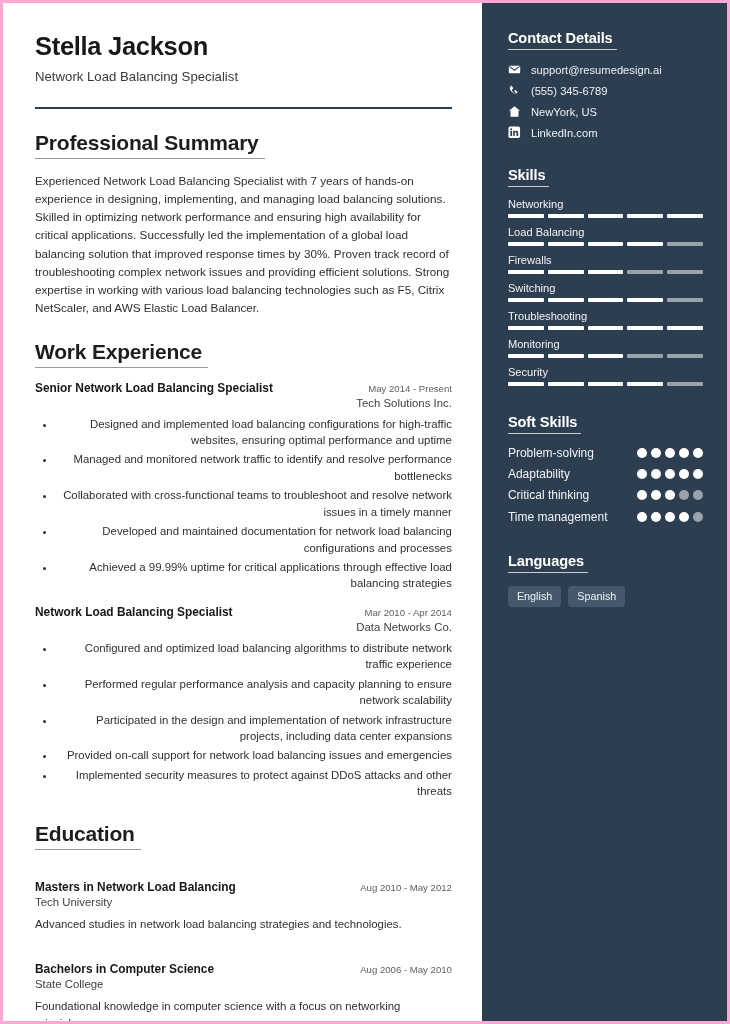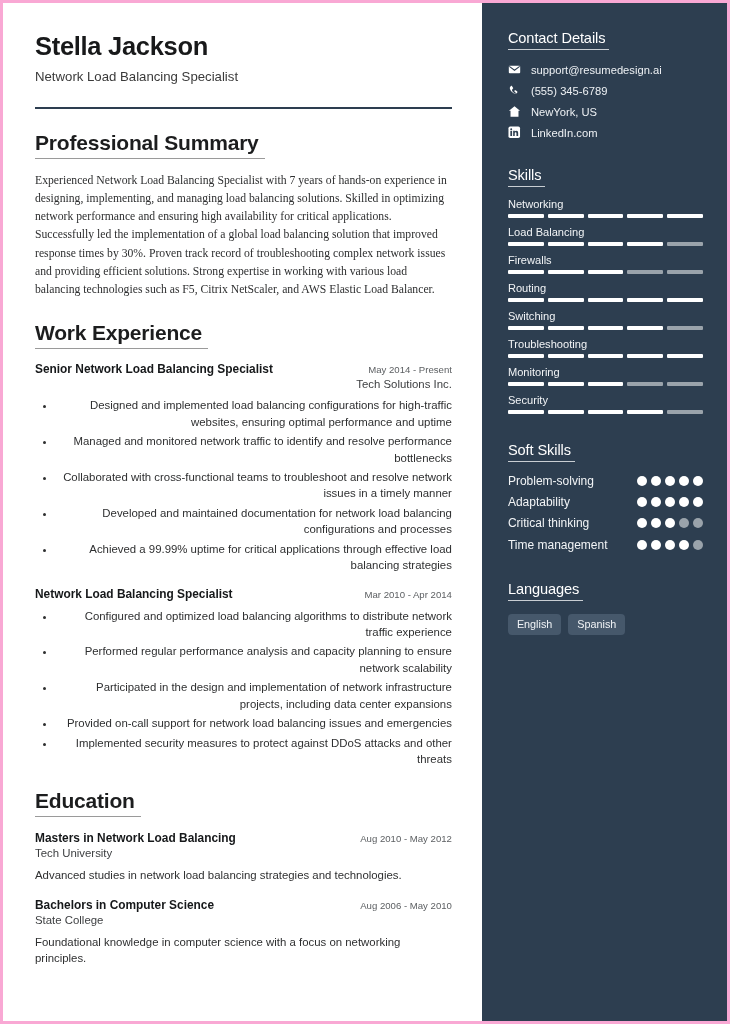--- a/index.html
+++ b/index.html
@@ -51,21 +51,20 @@
     padding-bottom: 3px;
     border-bottom: 1.4px solid #9a9a9a;
     padding-right: 6px;
   }
   .summary {
     margin-top: 13px;
     font-size: 11.7px;
     line-height: 1.56;
     color: #2e2f30;
     text-align: left;
-    font-family: Liberation Serif, serif;
   }
   .entry { margin-top: 13px; text-align: right; }
   .entry-head {
     display: flex;
     justify-content: space-between;
     align-items: baseline;
     gap: 10px;
   }
   .entry-role {
     font-size: 11.9px;
@@ -93,33 +92,33 @@
     color: #2e2f30;
     margin-bottom: 3px;
   }
   ul.bullets li::marker { color: #2e2f30; }
   .edu-desc {
     font-size: 11.4px;
     line-height: 1.45;
     color: #2e2f30;
     margin-top: 8px;
   }
-  .edu-entry { margin-top: 14px; }
+  .edu-entry { margin-top: 30px; }
 
   
   .sidebar {
     width: 247px;
     background: #2d3e50;
     color: #ffffff;
     padding: 26px 24px 0 26px;
   }
   .side-title {
     display: inline-block;
     font-size: 14.6px;
-    font-weight: 400;
+    font-weight: 700;
     color: #ffffff;
     padding-bottom: 3px;
     border-bottom: 1.6px solid #c9ced3;
     padding-right: 4px;
     letter-spacing: -0.1px;
   }
   .side-block { margin-top: 27px; }
   .side-block:first-child { margin-top: 0; }
   .contact-list { margin-top: 13px; }
   .contact-row {
@@ -235,20 +234,21 @@
               <li>Collaborated with cross-functional teams to troubleshoot and resolve network issues in a timely manner</li>
               <li>Developed and maintained documentation for network load balancing configurations and processes</li>
               <li>Achieved a 99.99% uptime for critical applications through effective load balancing strategies</li>
             </ul>
           </div>
           <div class="entry">
             <div class="entry-head">
               <div class="entry-role">Network Load Balancing Specialist</div>
               <div class="entry-date">Mar 2010 - Apr 2014</div>
             </div>
+            <div class="entry-org">Data Networks Co.</div>
             <ul class="bullets">
               <li>Configured and optimized load balancing algorithms to distribute network traffic experience</li>
               <li>Performed regular performance analysis and capacity planning to ensure network scalability</li>
               <li>Participated in the design and implementation of network infrastructure projects, including data center expansions</li>
               <li>Provided on-call support for network load balancing issues and emergencies</li>
               <li>Implemented security measures to protect against DDoS attacks and other threats</li>
             </ul>
           </div>
         </div>
     </div>
@@ -349,30 +349,20 @@
             <div class="skill-label">Firewalls</div>
             <div class="bar">
               <span class="seg on"></span>
               <span class="seg on"></span>
               <span class="seg on"></span>
               <span class="seg"></span>
               <span class="seg"></span>
             </div>
           </div>
           <div class="skill-item">
-            <div class="skill-label">Routing</div>
-            <div class="bar">
-              <span class="seg on"></span>
-              <span class="seg on"></span>
-              <span class="seg on"></span>
-              <span class="seg on"></span>
-              <span class="seg on"></span>
-            </div>
-          </div>
-          <div class="skill-item">
             <div class="skill-label">Switching</div>
             <div class="bar">
               <span class="seg on"></span>
               <span class="seg on"></span>
               <span class="seg on"></span>
               <span class="seg on"></span>
               <span class="seg"></span>
             </div>
           </div>
           <div class="skill-item">

